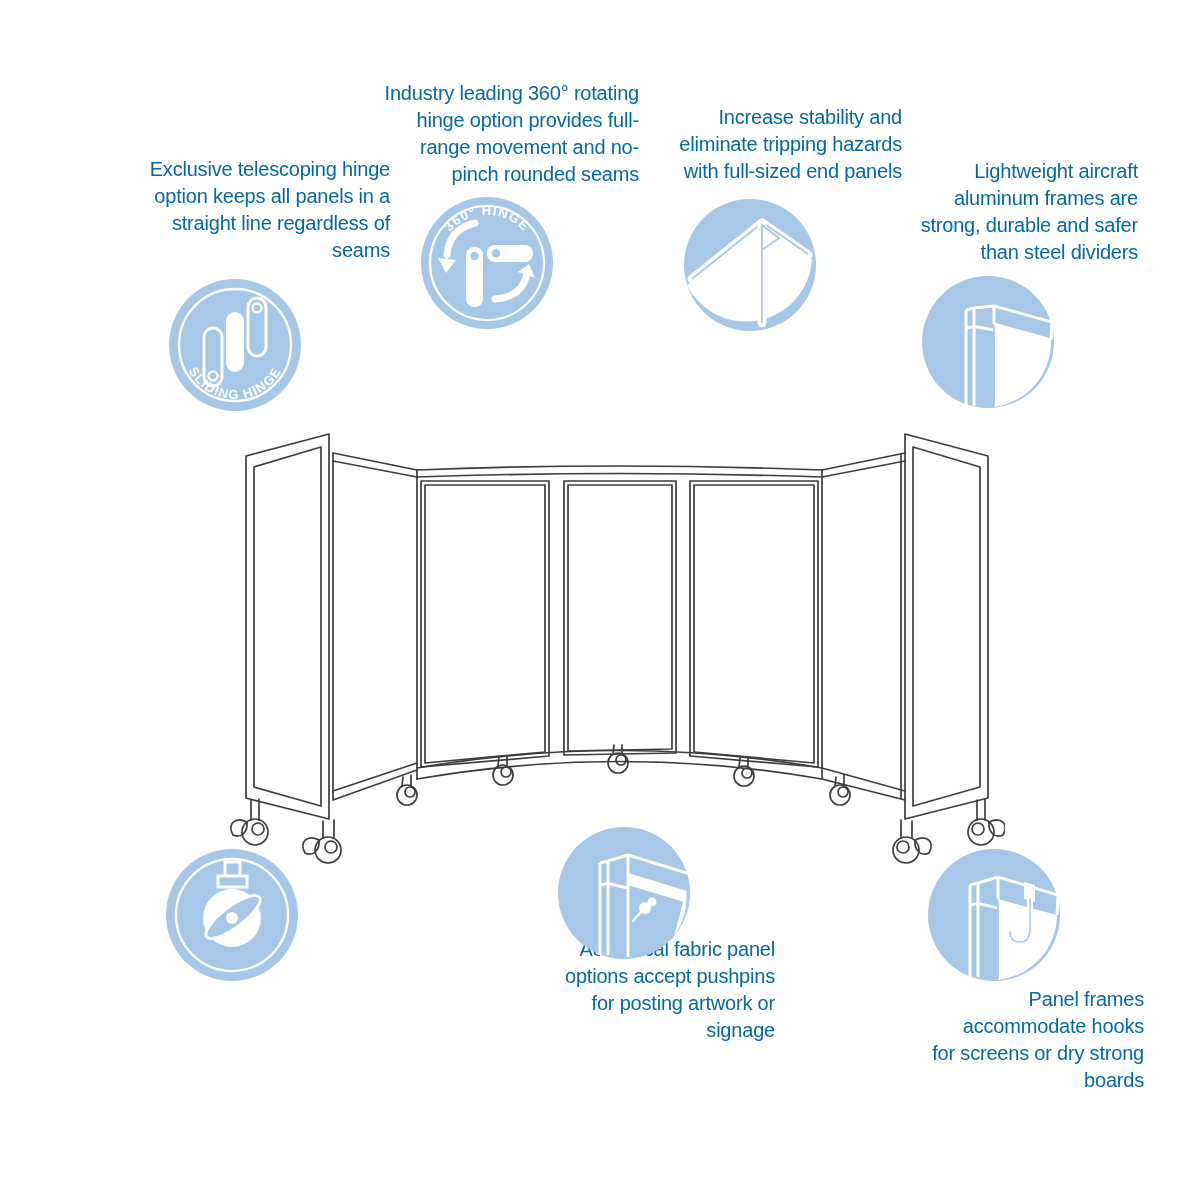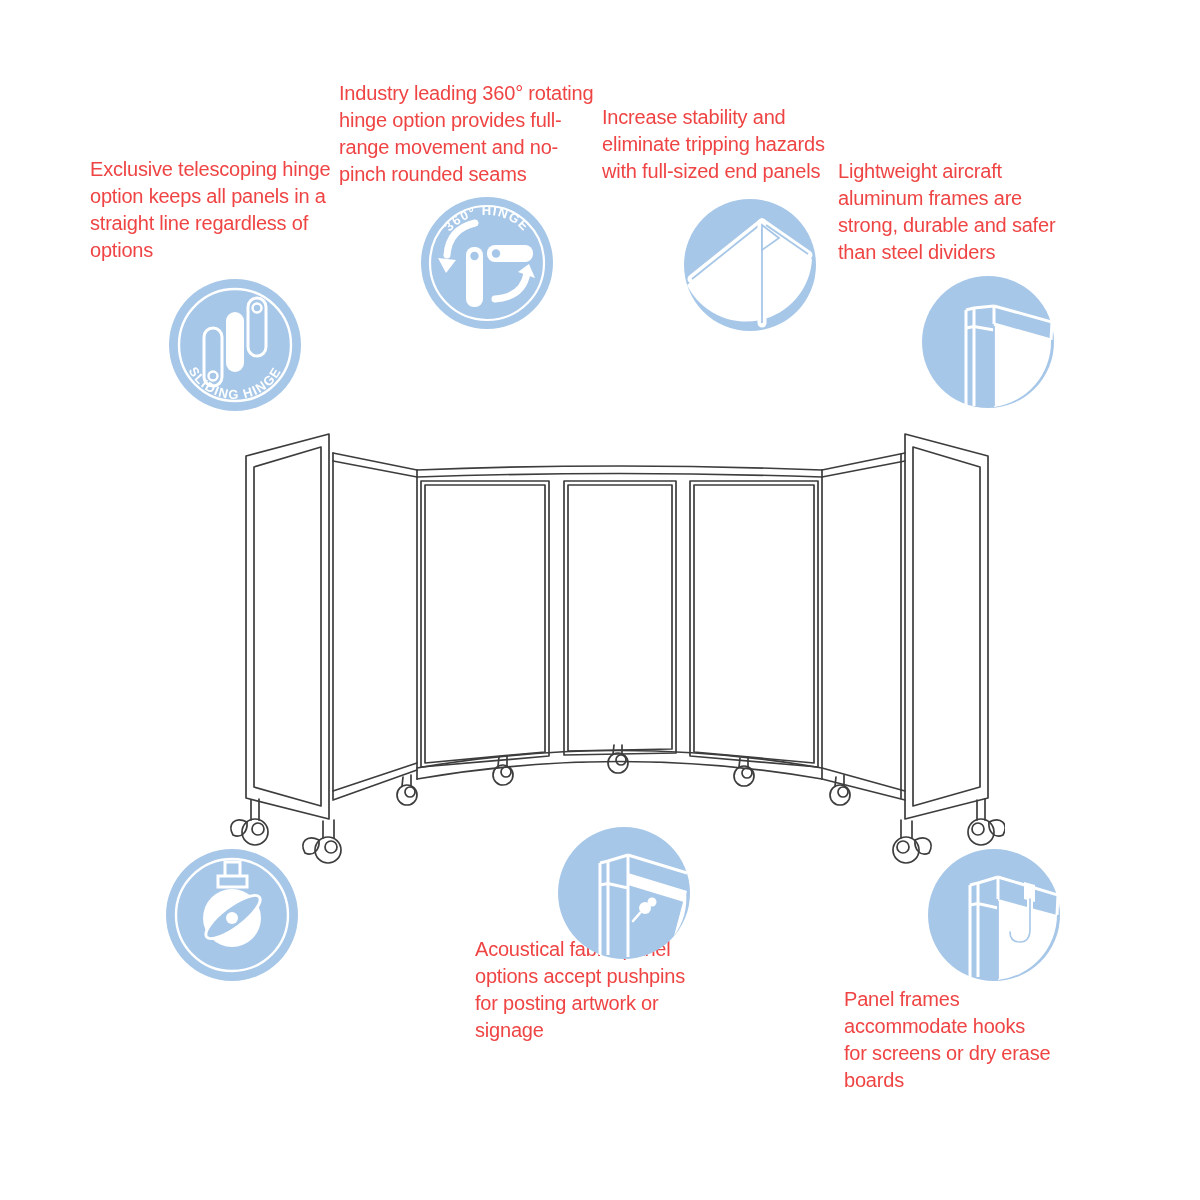--- a/index.html
+++ b/index.html
@@ -1,50 +1,50 @@
 <!DOCTYPE html>
 <html><head>
 <meta charset="utf-8">
 <style>
   html,body{margin:0;padding:0;background:#fff;}
   .canvas{position:relative;width:1200px;height:1200px;background:#fff;overflow:hidden;
           font-family:"Liberation Sans", sans-serif;}
-  .ftext{position:absolute;width:300px;text-align:left;font-size:20px;line-height:27px;
-         color:#ef4444;white-space:pre-line;letter-spacing:-0.2px;}
+  .ftext{position:absolute;width:300px;text-align:right;font-size:20px;line-height:27px;
+         color:#0369a1;white-space:pre-line;letter-spacing:-0.2px;}
   .icon{position:absolute;width:140px;height:140px;}
   .divider{position:absolute;left:215px;top:418px;width:790px;height:450px;}
   .badge-text{font-weight:bold;font-size:13px;letter-spacing:1.3px;fill:#ffffff;}
 </style>
 </head>
 <body>
 
 <div class="canvas">
 
   <div class="ftext" style="left:90px;top:156px">Exclusive telescoping hinge
 option keeps all panels in a
 straight line regardless of
-options</div>
+seams</div>
   <div class="ftext" style="left:339px;top:80px">Industry leading 360° rotating
 hinge option provides full-
 range movement and no-
 pinch rounded seams</div>
   <div class="ftext" style="left:838px;top:158px">Lightweight aircraft
 aluminum frames are
 strong, durable and safer
 than steel dividers</div>
   <div class="ftext" style="left:602px;top:104px">Increase stability and
 eliminate tripping hazards
 with full-sized end panels</div>
   <div class="ftext" style="left:475px;top:936px">Acoustical fabric panel
 options accept pushpins
 for posting artwork or
 signage</div>
   <div class="ftext" style="left:844px;top:986px">Panel frames
 accommodate hooks
-for screens or dry erase
+for screens or dry strong
 boards</div>
 
   <svg class="icon" style="left:165px;top:275px" viewBox="-70 -70 140 140">
     <circle r="66" fill="#a7c7e8"></circle>
     <circle r="56" fill="none" stroke="#fff" stroke-width="2.4"></circle>
     <rect x="-31" y="-17" width="18" height="58" rx="9" fill="#a7c7e8" stroke="#fff" stroke-width="3"></rect>
     <circle cx="-22" cy="31" r="4.5" fill="#a7c7e8" stroke="#fff" stroke-width="2.4"></circle>
     <rect x="-9" y="-33" width="18" height="60" rx="9" fill="#fff"></rect>
     <rect x="13" y="-47" width="18" height="58" rx="9" fill="#a7c7e8" stroke="#fff" stroke-width="3"></rect>
     <circle cx="22" cy="-37" r="4.5" fill="#a7c7e8" stroke="#fff" stroke-width="2.4"></circle>

